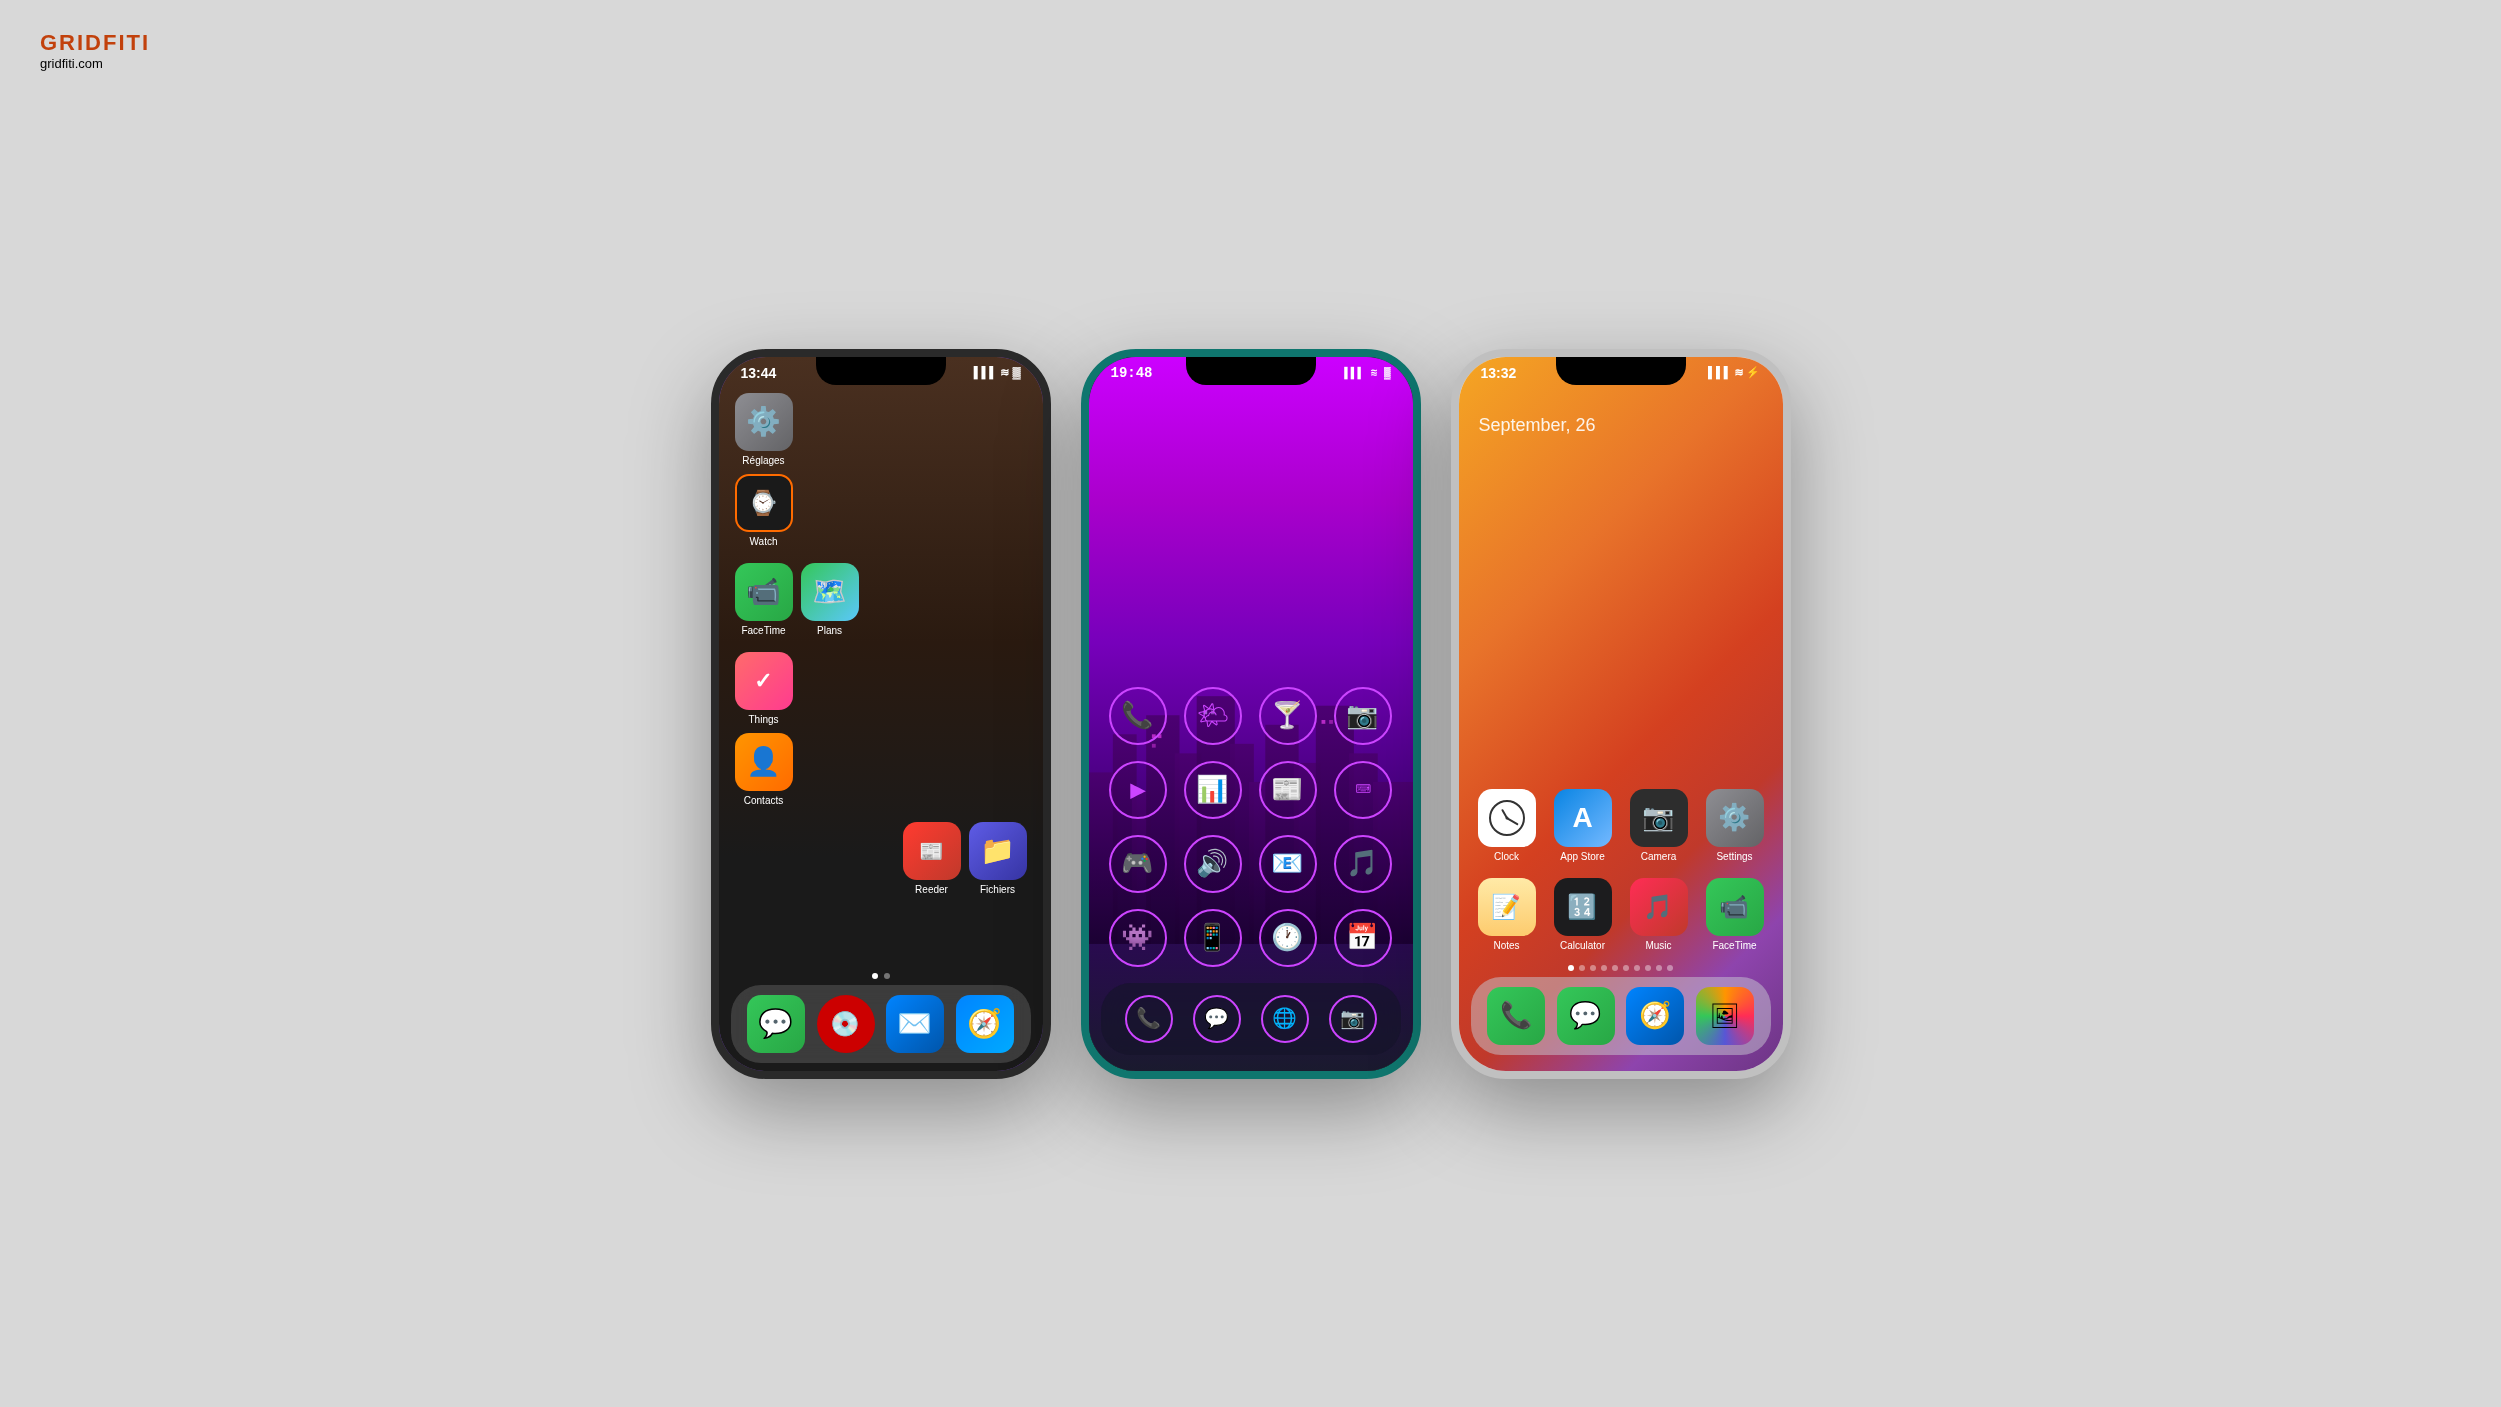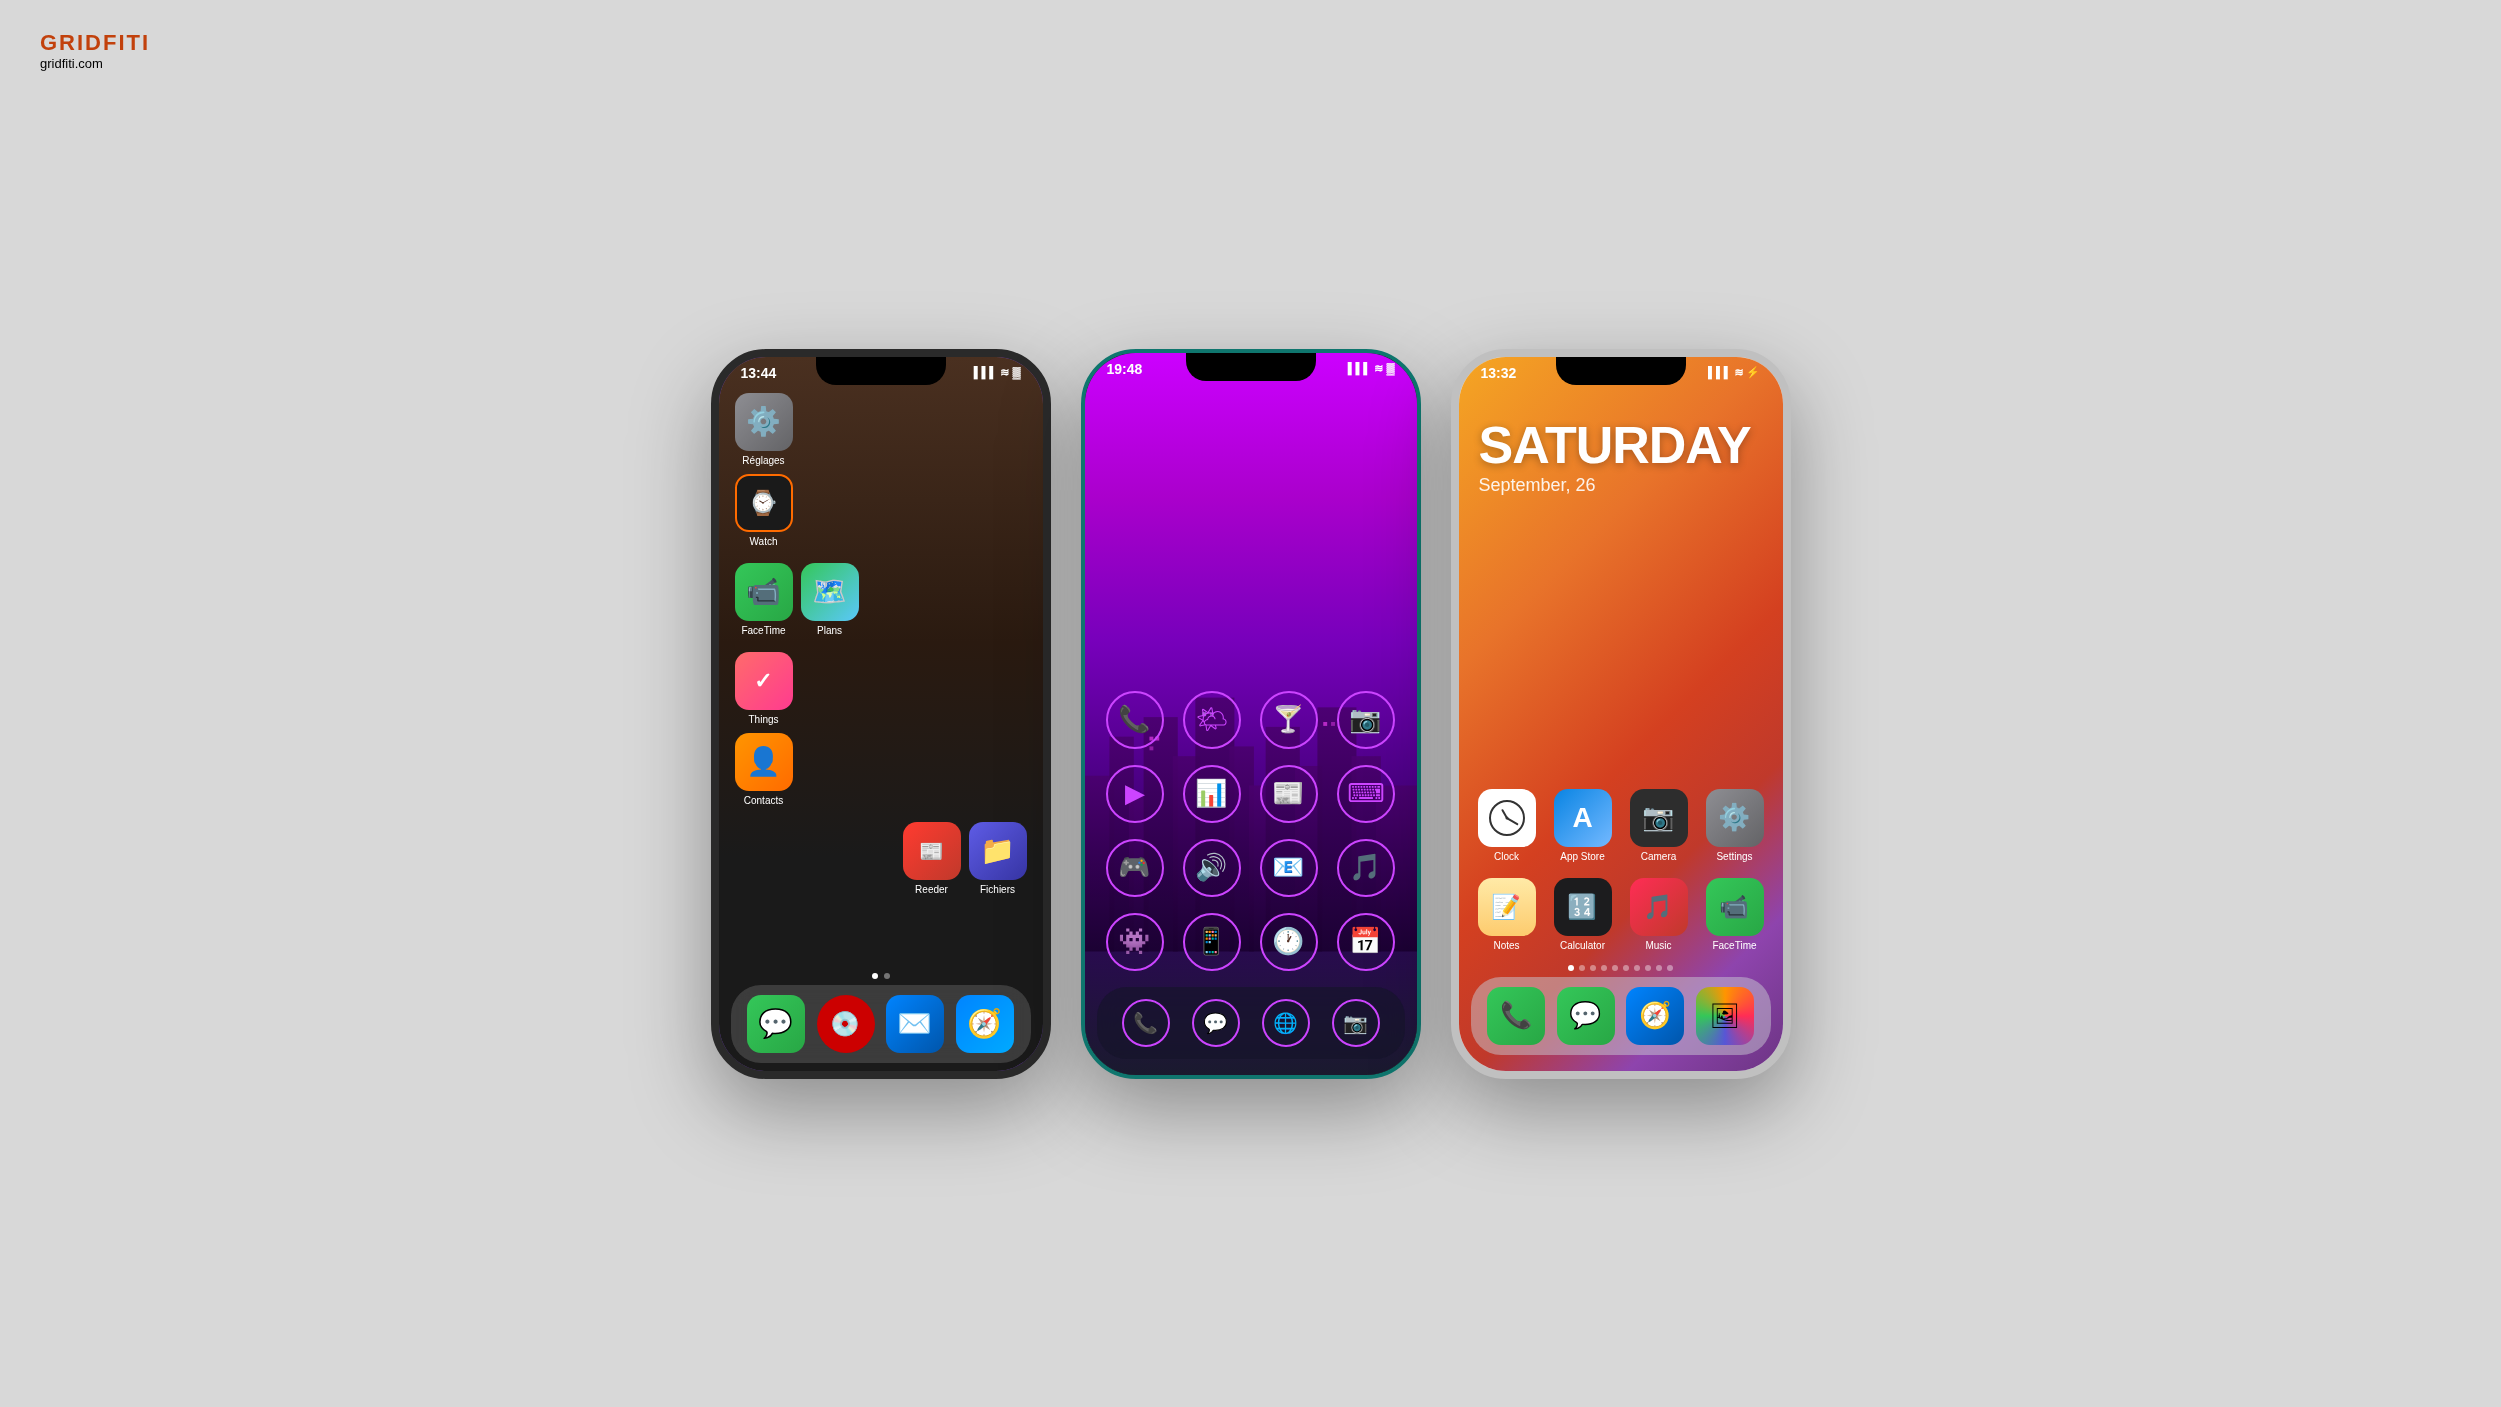--- a/index.html
+++ b/index.html
@@ -40,21 +40,21 @@
     
     .phone {
       border-radius: 55px;
       overflow: hidden;
       position: relative;
       box-shadow: 0 30px 80px rgba(0,0,0,0.35), inset 0 0 0 1.5px rgba(255,255,255,0.3);
       flex-shrink: 0;
     }
 
     .phone-1 { width: 340px; height: 730px; background: #4c1d95; border: 8px solid #2a2a2a; }
-    .phone-2 { width: 340px; height: 730px; background: #000000; border: 4px solid #0f766e; }
+    .phone-2 { width: 340px; height: 730px; background: #000000; border: 8px solid #0f766e; font-family: Liberation Mono, monospace; }
     .phone-3 { width: 340px; height: 730px; background: #e8e8e8; border: 8px solid #c0c0c0; }
 
     
     .status-bar {
       display: flex;
       justify-content: space-between;
       align-items: center;
       padding: 8px 22px 4px;
       color: white;
       font-size: 13px;
@@ -630,21 +630,20 @@
   <div class="phone phone-3">
     <div class="phone-3-bg"></div>
     <div class="notch"></div>
     <div class="phone-3-content">
       <div class="status-bar dark">
         <span class="status-time">13:32</span>
         <span class="status-icons">▌▌▌ ≋ ⚡</span>
       </div>
 
       <div class="date-widget">
-        <div class="date-day">SATURDAY</div>
         <div class="date-full">September, 26</div>
       </div>
 
       <div style="flex:1;"></div>
 
       <div class="app-grid-3">
 
         <div class="app-icon-3">
           <div class="icon-box-3 ic-clock" style="border-radius:14px;">
             <div class="clock-face">

